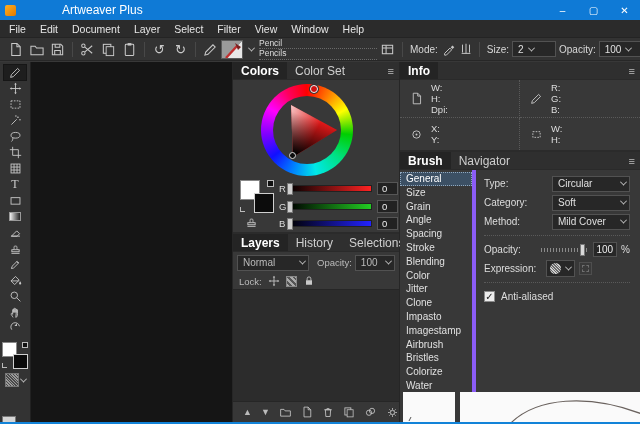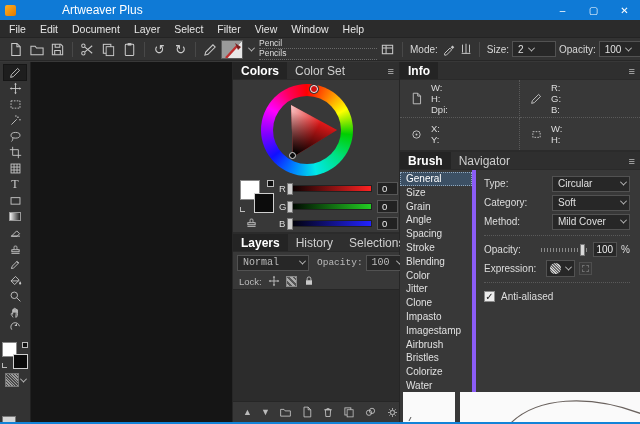--- a/index.html
+++ b/index.html
@@ -82,21 +82,21 @@
   .srow .slbl { width:9px; font-size:9.5px; color:#ddd; }
   .strack { position:relative; width:84px; height:7px; border:1px solid #222; }
   .strack.r { background:linear-gradient(to right,#000,#ff2222); }
   .strack.g { background:linear-gradient(to right,#000,#22cc22); }
   .strack.b { background:linear-gradient(to right,#000,#2222ff); }
   .sthumb { position:absolute; left:-2px; top:-3px; width:6px; height:12px; background:#d0d0d0; border:1px solid #777; }
   .sval { width:21px; height:13px; background:#222; border:1px solid #565656; font-size:9.5px; color:#eee; display:flex; align-items:center; padding-left:4px; margin-left:5px; }
 
   
   .layers-panel { flex:1; display:flex; flex-direction:column; border-top:2px solid #2b2b2b; }
-  .lay-controls { height:21px; display:flex; align-items:center; padding:0 4px;font-family:Liberation Mono, monospace; }
+  .lay-controls { height:21px; display:flex; align-items:center; padding:0 4px; }
   .lay-lock { height:16px; display:flex; align-items:center; padding:0 6px; gap:6px; font-size:9.5px; color:#bbb; }
   .checker { width:11px; height:11px; border:1px solid #888;
     background:repeating-linear-gradient(45deg,#aaa 0 2px,#555 2px 4px); }
   .lay-list { flex:1; background:#2c2c2c; border-top:1px solid #262626; border-bottom:1px solid #262626; }
   .lay-bottom { height:20px; background:#373737; display:flex; align-items:center; gap:9px; padding-left:10px; }
   .lay-bottom .g { font-size:9px; color:#bbb; }
 
   
   .info-panel { height:88px; }
   .info-grid { position:absolute; top:18px; left:0; right:0; bottom:0; display:grid; grid-template-columns:120px 1fr; grid-template-rows:38px 1fr; }

